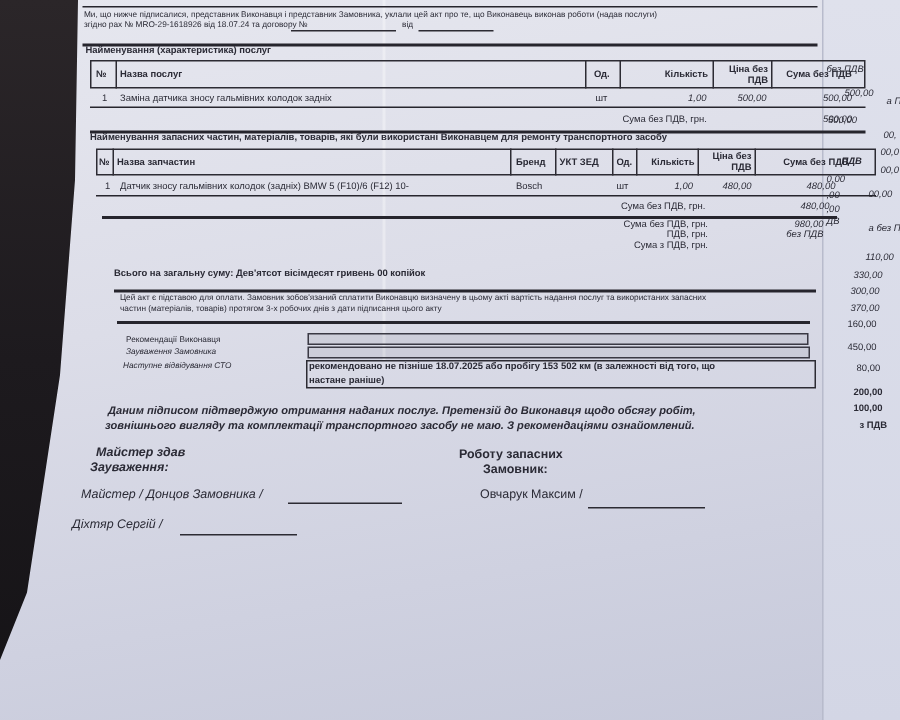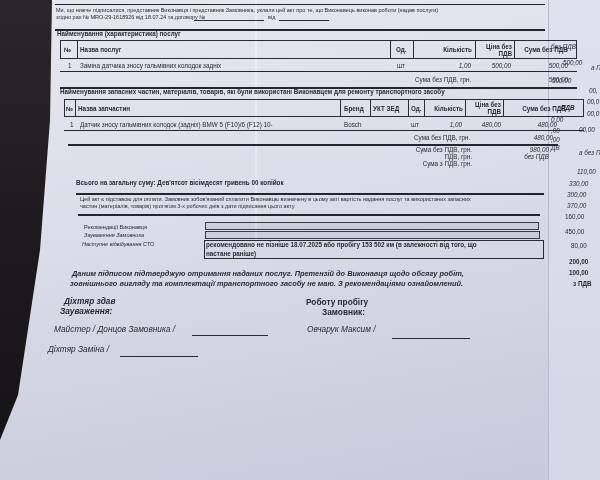--- a/index.html
+++ b/index.html
@@ -178,25 +178,25 @@
     <span class="txt s5" style="left:2px;top:1px;"></span>
   </div>
   <div class="txt s5 i" style="left:82px;top:241px;">Наступне відвідування СТО</div>
   <div class="box" style="left:204px;top:240px;width:340px;height:19px;"></div>
   <div class="txt s6 b" style="left:206px;top:242px;">рекомендовано не пізніше 18.07.2025 або пробігу 153 502 км (в залежності від того, що</div>
   <div class="txt s6 b" style="left:206px;top:251px;">настане раніше)</div>
 
   <div class="txt s7 b i" style="left:72px;top:270px;">Даним підписом підтверджую отримання наданих послуг. Претензій до Виконавця щодо обсягу робіт,</div>
   <div class="txt s7 b i" style="left:70px;top:280px;">зовнішнього вигляду та комплектації транспортного засобу не маю. З рекомендаціями ознайомлений.</div>
 
-  <div class="txt s8 b i" style="left:64px;top:297px;">Діхтяр здав</div>
+  <div class="txt s8 b i" style="left:64px;top:297px;">Майстер здав</div>
   <div class="txt s8 b i" style="left:60px;top:307px;">Зауваження:</div>
   <div class="txt s8 i" style="left:54px;top:325px;">Майстер / Донцов Замовника /</div>
   <div class="sig-line" style="left:192px;top:335px;width:76px;"></div>
-  <div class="txt s8 i" style="left:48px;top:345px;">Діхтяр Заміна /</div>
+  <div class="txt s8 i" style="left:48px;top:345px;">Діхтяр Сергій /</div>
   <div class="sig-line" style="left:120px;top:356px;width:78px;"></div>
 
-  <div class="txt s8 b" style="left:306px;top:298px;">Роботу пробігу</div>
+  <div class="txt s8 b" style="left:306px;top:298px;">Роботу запасних</div>
   <div class="txt s8 b" style="left:322px;top:308px;">Замовник:</div>
-  <div class="txt s8" style="left:307px;top:325px;font-style:italic;">Овчарук Максим /</div>
+  <div class="txt s8" style="left:320px;top:325px;">Овчарук Максим /</div>
   <div class="sig-line" style="left:392px;top:338px;width:78px;"></div>
 
 </div>
 
 </body></html>

